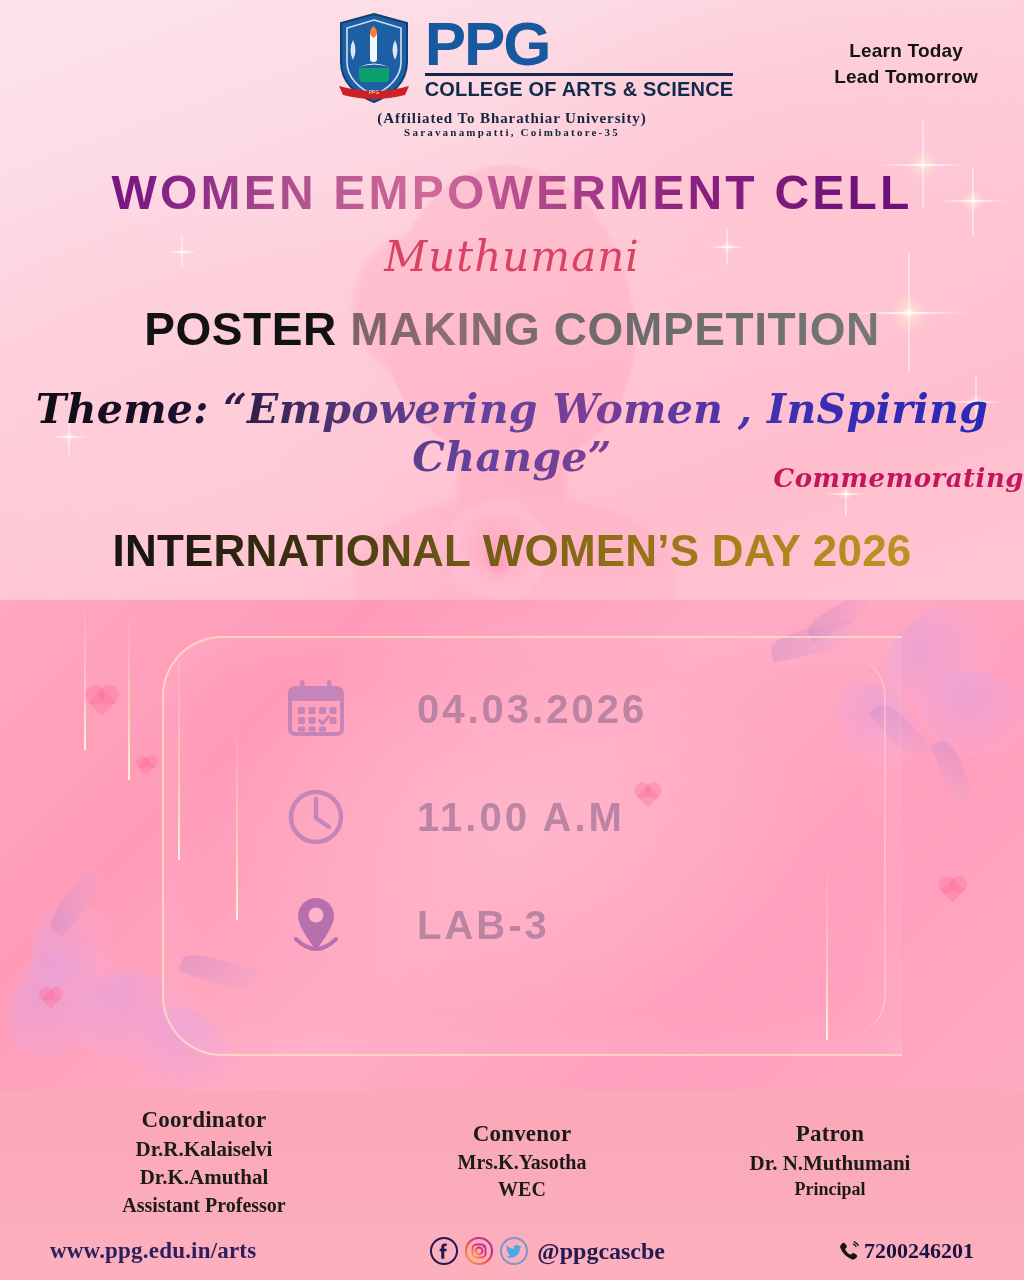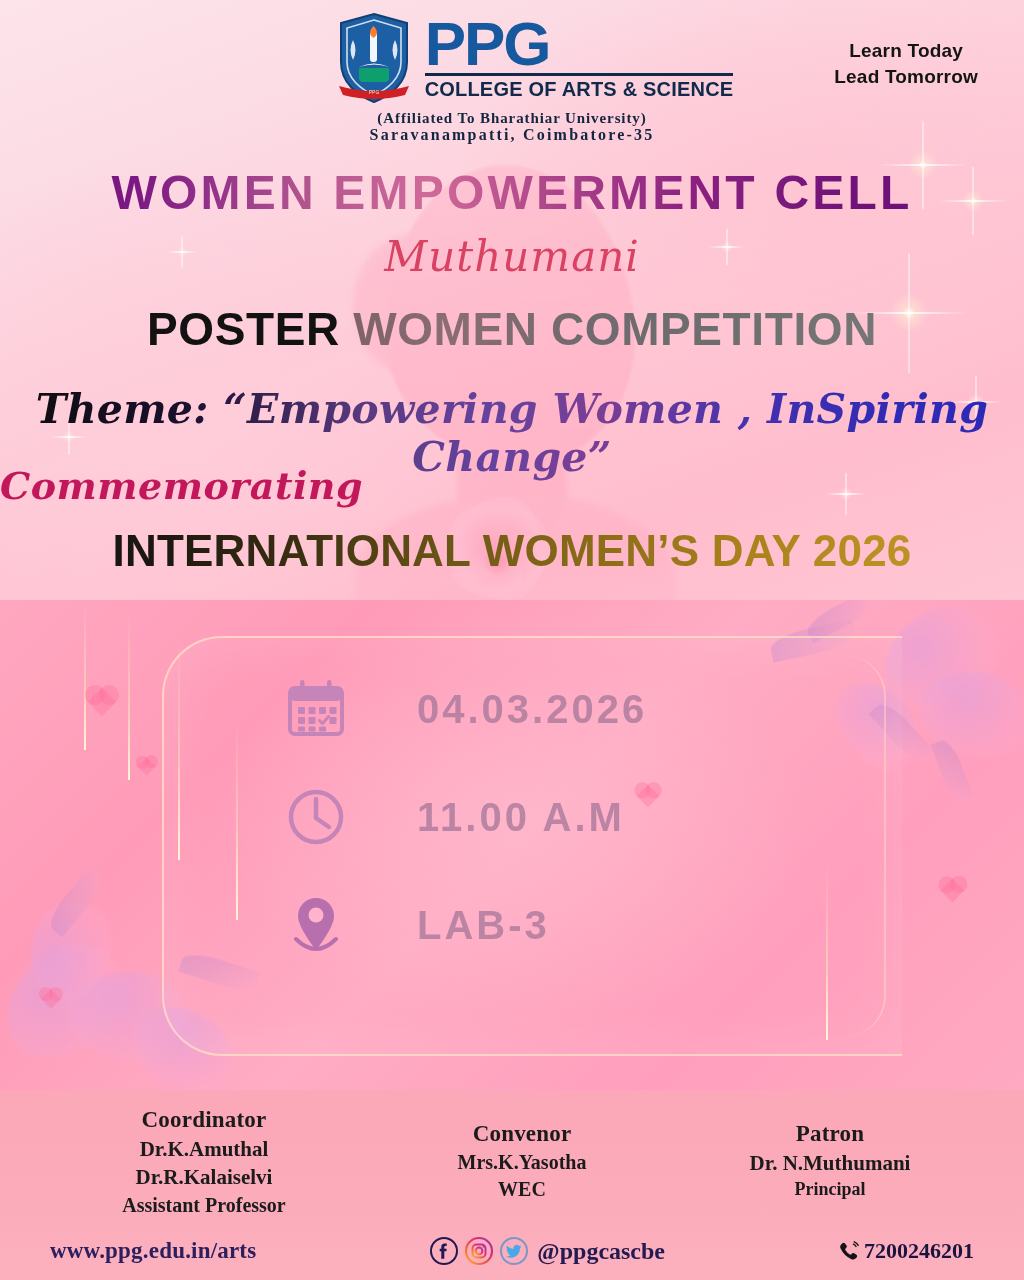--- a/index.html
+++ b/index.html
@@ -114,21 +114,21 @@
     color:#0f2a4a; font-family:"Liberation Sans", sans-serif;
   }
   .aff {
     position:absolute; left:0; top:110px; width:1024px; text-align:center;
     font-family:"Liberation Serif", serif; font-weight:bold;
     font-size:15px; letter-spacing:.9px; color:#13253f;
   }
   .addr {
     position:absolute; left:0; top:126px; width:1024px; text-align:center;
     font-family:"Liberation Serif", serif; font-weight:bold;
-    font-size:16px; letter-spacing:2.2px; color:#13253f;
+    font-size:11px; letter-spacing:2.2px; color:#13253f;
   }
   .tagline {
     position:absolute; right:46px; top:38px;
     text-align:center; font-weight:bold; font-size:19px;
     line-height:1.35; color:#141414; letter-spacing:.2px;
   }
 
   .wec-title {
     position:absolute; left:0; top:165px; width:1024px; text-align:center;
     font-size:48px; font-weight:bold; letter-spacing:3.2px;
@@ -154,23 +154,23 @@
   }
   .theme-line {
     position:absolute; left:0; top:385px; width:1024px; text-align:center;
     font-family:"DejaVu Serif", serif;
     font-style:italic; font-weight:bold; font-size:41px; letter-spacing:.3px;
     background:linear-gradient(90deg,#0d0d0d 0%,#1a0f2e 18%,#5a3b82 36%,#6442a0 48%,#7a3f93 58%,#4330b0 74%,#2f2bb5 88%,#2a28b8 100%);
     -webkit-background-clip:text; background-clip:text;
     -webkit-text-fill-color:transparent; color:transparent;
   }
   .commem {
-    position:absolute; left:0; top:463px; width:1024px; text-align:left;
+    position:absolute; left:0; top:463px; width:1024px; text-align:right;
     font-family:"DejaVu Serif", serif;
-    font-style:italic; font-weight:bold; font-size:38px; color:#c2185b;
+    font-style:italic; font-weight:bold; font-size:26px; color:#c2185b;
     letter-spacing:.5px;
   }
   .iwd {
     position:absolute; left:0; top:526px; width:1024px; text-align:center;
     font-size:44px; font-weight:bold; letter-spacing:.2px;
     background:linear-gradient(90deg,#121212 0%,#1c1710 16%,#3d3112 30%,#6b5716 44%,#8a6c18 58%,#a8811c 72%,#bb9023 86%,#c79a2a 100%);
     -webkit-background-clip:text; background-clip:text;
     -webkit-text-fill-color:transparent; color:transparent;
   }
 
@@ -352,21 +352,21 @@
 
     <div class="tagline">
       <div>Learn Today</div>
       <div>Lead Tomorrow</div>
     </div>
 
     <div class="wec-title">WOMEN EMPOWERMENT CELL</div>
     <div class="organizes">Muthumani</div>
 
     <div class="poster-line">
-      <span class="w1">POSTER</span><span>&nbsp;</span><span class="w2">WOMEN COMPETITION</span>
+      <span class="w1">POSTER</span><span>&nbsp;</span><span class="w2">MAKING COMPETITION</span>
     </div>
 
     <div class="theme-line">Theme: “Empowering Women , InSpiring Change”</div>
     <div class="commem">Commemorating</div>
     <div class="iwd">INTERNATIONAL WOMEN’S DAY 2026</div>
   </div>
 
   <div class="mid-section">
 
     <div class="flora" style="left:770px;top:0;width:254px;height:260px;">
@@ -453,22 +453,22 @@
 
     </div>
   </div>
 
   <div class="bot-section">
 
     <div class="credits">
 
       <div class="credit-col coordinator">
         <div class="credit-role">Coordinator</div>
+        <div class="credit-name">Dr.R.Kalaiselvi</div>
         <div class="credit-name">Dr.K.Amuthal</div>
-        <div class="credit-name">Dr.R.Kalaiselvi</div>
         <div class="credit-sub">Assistant Professor</div>
       </div>
 
       <div class="credit-col convenor">
         <div class="credit-role">Convenor</div>
         <div class="credit-name sm">Mrs.K.Yasotha</div>
         <div class="credit-sub">WEC</div>
       </div>
 
       <div class="credit-col patron">

